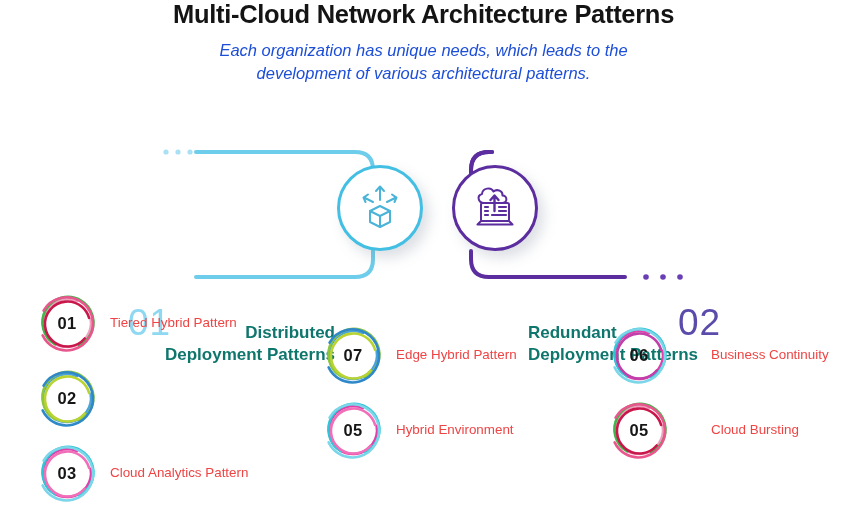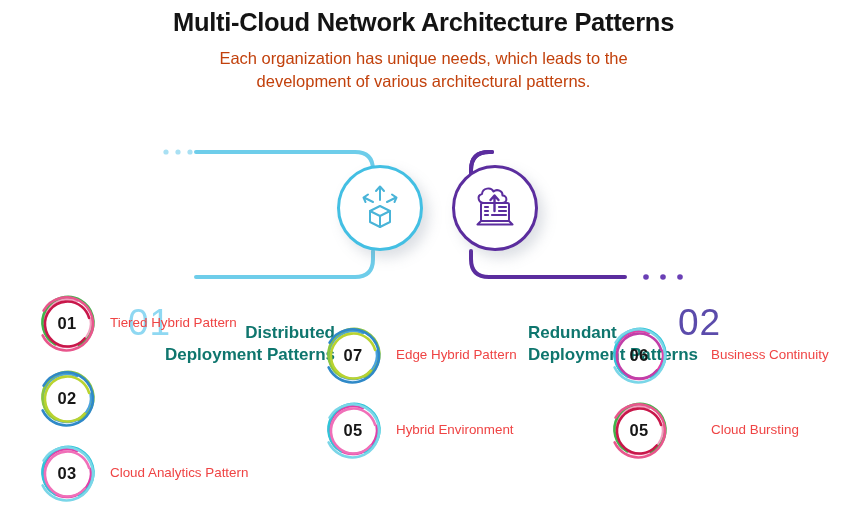--- a/index.html
+++ b/index.html
@@ -6,33 +6,34 @@
   html,body { width:847px; height:523px; }
   body {
     background:#ffffff;
     font-family:"Liberation Sans", sans-serif;
     color:#231f20;
     position:relative;
     overflow:hidden;
   }
 
   
-  .header { padding-top:8px; text-align:center; }
+  .header { text-align:center; }
   .title {
     font-size:25.5px;
     font-weight:bold;
     letter-spacing:-0.3px;
     color:#141414;
   }
   .subtitle {
     margin-top:10px;
     font-size:16.5px;
     line-height:1.42;
-    color:#c2410c;
+    color:#1d4ed8;
     font-weight:400;
+    font-style:italic;
   }
   .subtitle .line { display:block; }
 
   
   .hero { position:absolute; left:0; top:132px; width:847px; height:165px; }
 
   .hero-svg { position:absolute; left:0; top:0; }
 
   .circle {
     position:absolute;

